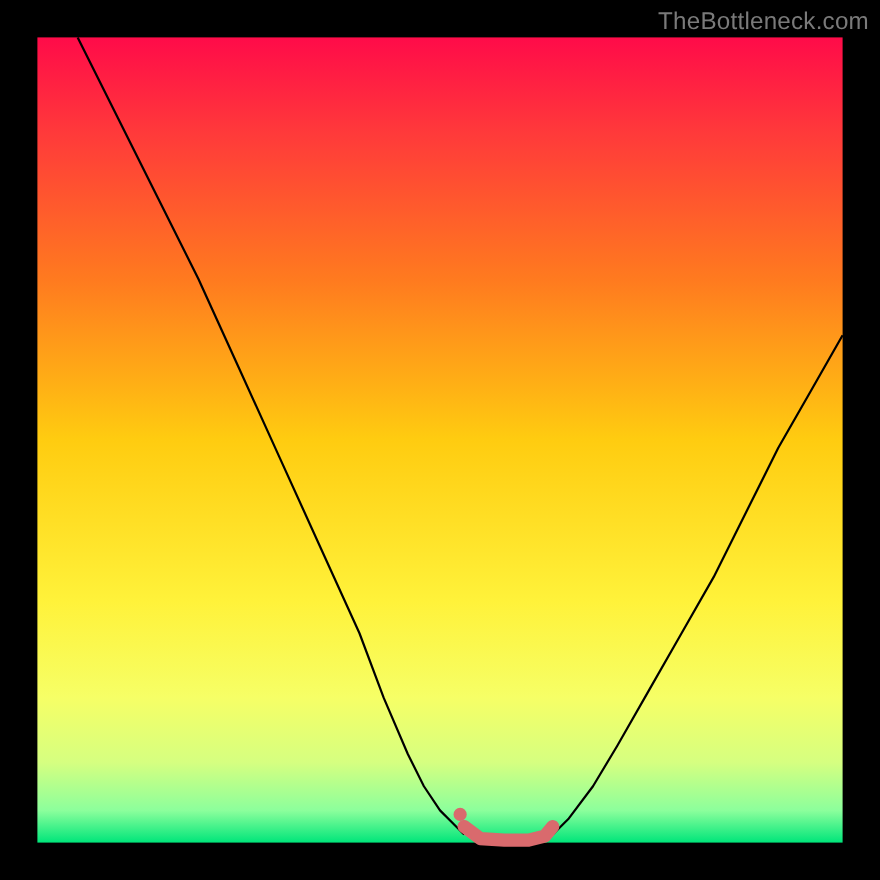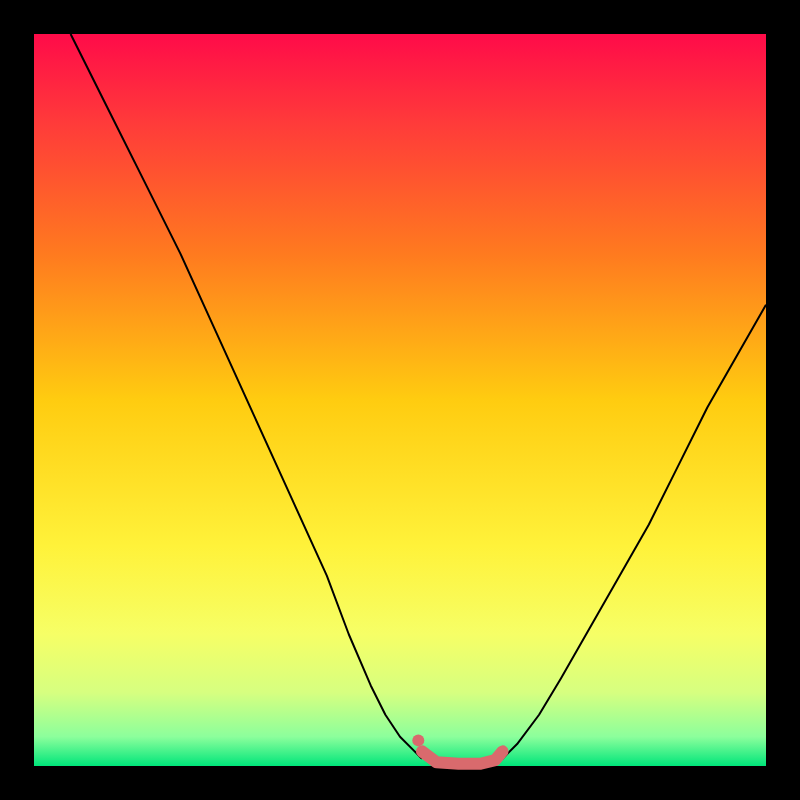--- a/index.html
+++ b/index.html
@@ -29,20 +29,21 @@
   svg {
     position: absolute;
     top: 0;
     left: 0;
   }
 </style>
 </head>
 <body>
 
 <div class="stage">
+  <div class="watermark">TheBottleneck.com</div>
   <svg id="chart-svg" width="800" height="800" viewBox="0 0 800 800">
       <defs>
         <linearGradient id="bg-grad" x1="0" y1="0" x2="0" y2="1">
           <stop offset="0%" stop-color="#ff0b49"></stop>
           <stop offset="12%" stop-color="#ff3a3a"></stop>
           <stop offset="30%" stop-color="#ff7a1f"></stop>
           <stop offset="50%" stop-color="#ffcc10"></stop>
           <stop offset="70%" stop-color="#fff23a"></stop>
           <stop offset="82%" stop-color="#f6ff66"></stop>
           <stop offset="90%" stop-color="#d6ff80"></stop>

